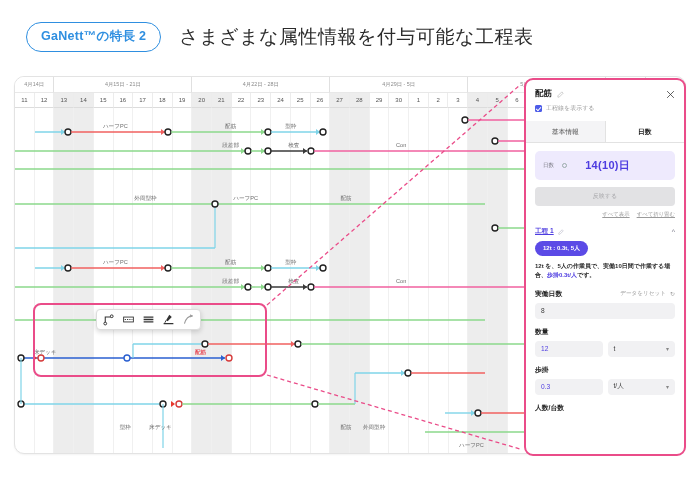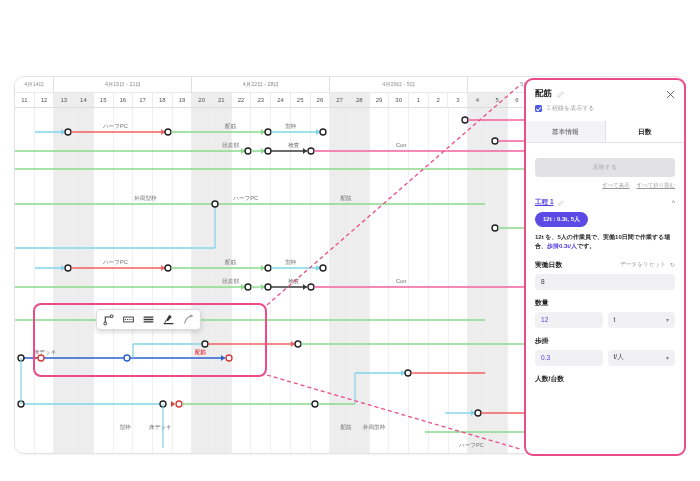--- a/index.html
+++ b/index.html
@@ -186,20 +186,24 @@
     display:flex; align-items:center; padding:0 6px;
     font-size:6.6px; color:#3b3b3b; position:relative; cursor:pointer;
   }
   .sel .cv { margin-left:auto; color:#888; font-size:6px; }
 </style>
 </head>
 <body>
 
 <div id="root">
 
+  <div class="header">
+    <div class="pill">GaNett™の特長 2</div>
+    <div class="header-title">さまざまな属性情報を付与可能な工程表</div>
+  </div>
 
   <div class="gantt">
     <div class="cal-weeks" id="calWeeks">
         <div class="cal-week" style="width: 39.4118px;">4月14日</div>
         <div class="cal-week" style="width: 137.941px;">4月15日 - 21日</div>
         <div class="cal-week" style="width: 137.941px;">4月22日 - 28日</div>
         <div class="cal-week" style="width: 137.941px;">4月29日 - 5日</div>
         <div class="cal-week" style="width: 137.941px;">5月6日 - 12日</div>
         <div class="cal-week" style="width: 39.4118px;"></div>
       </div>
@@ -466,20 +470,25 @@
       </div>
     </div>
 
     <div class="tabs">
       <div class="tab">基本情報</div>
       <div class="tab active">日数</div>
     </div>
 
     <div class="p-body">
 
+      <div class="daysbox">
+        <span class="lbl">日数</span>
+        <span class="dot-i"></span>
+        <span class="val">14(10)日</span>
+      </div>
 
 
       <button class="applybtn">反映する</button>
 
       <div class="linkrow">
         <a>すべて表示</a>
         <a>すべて折り畳む</a>
       </div>
 
       <div class="stephead">

